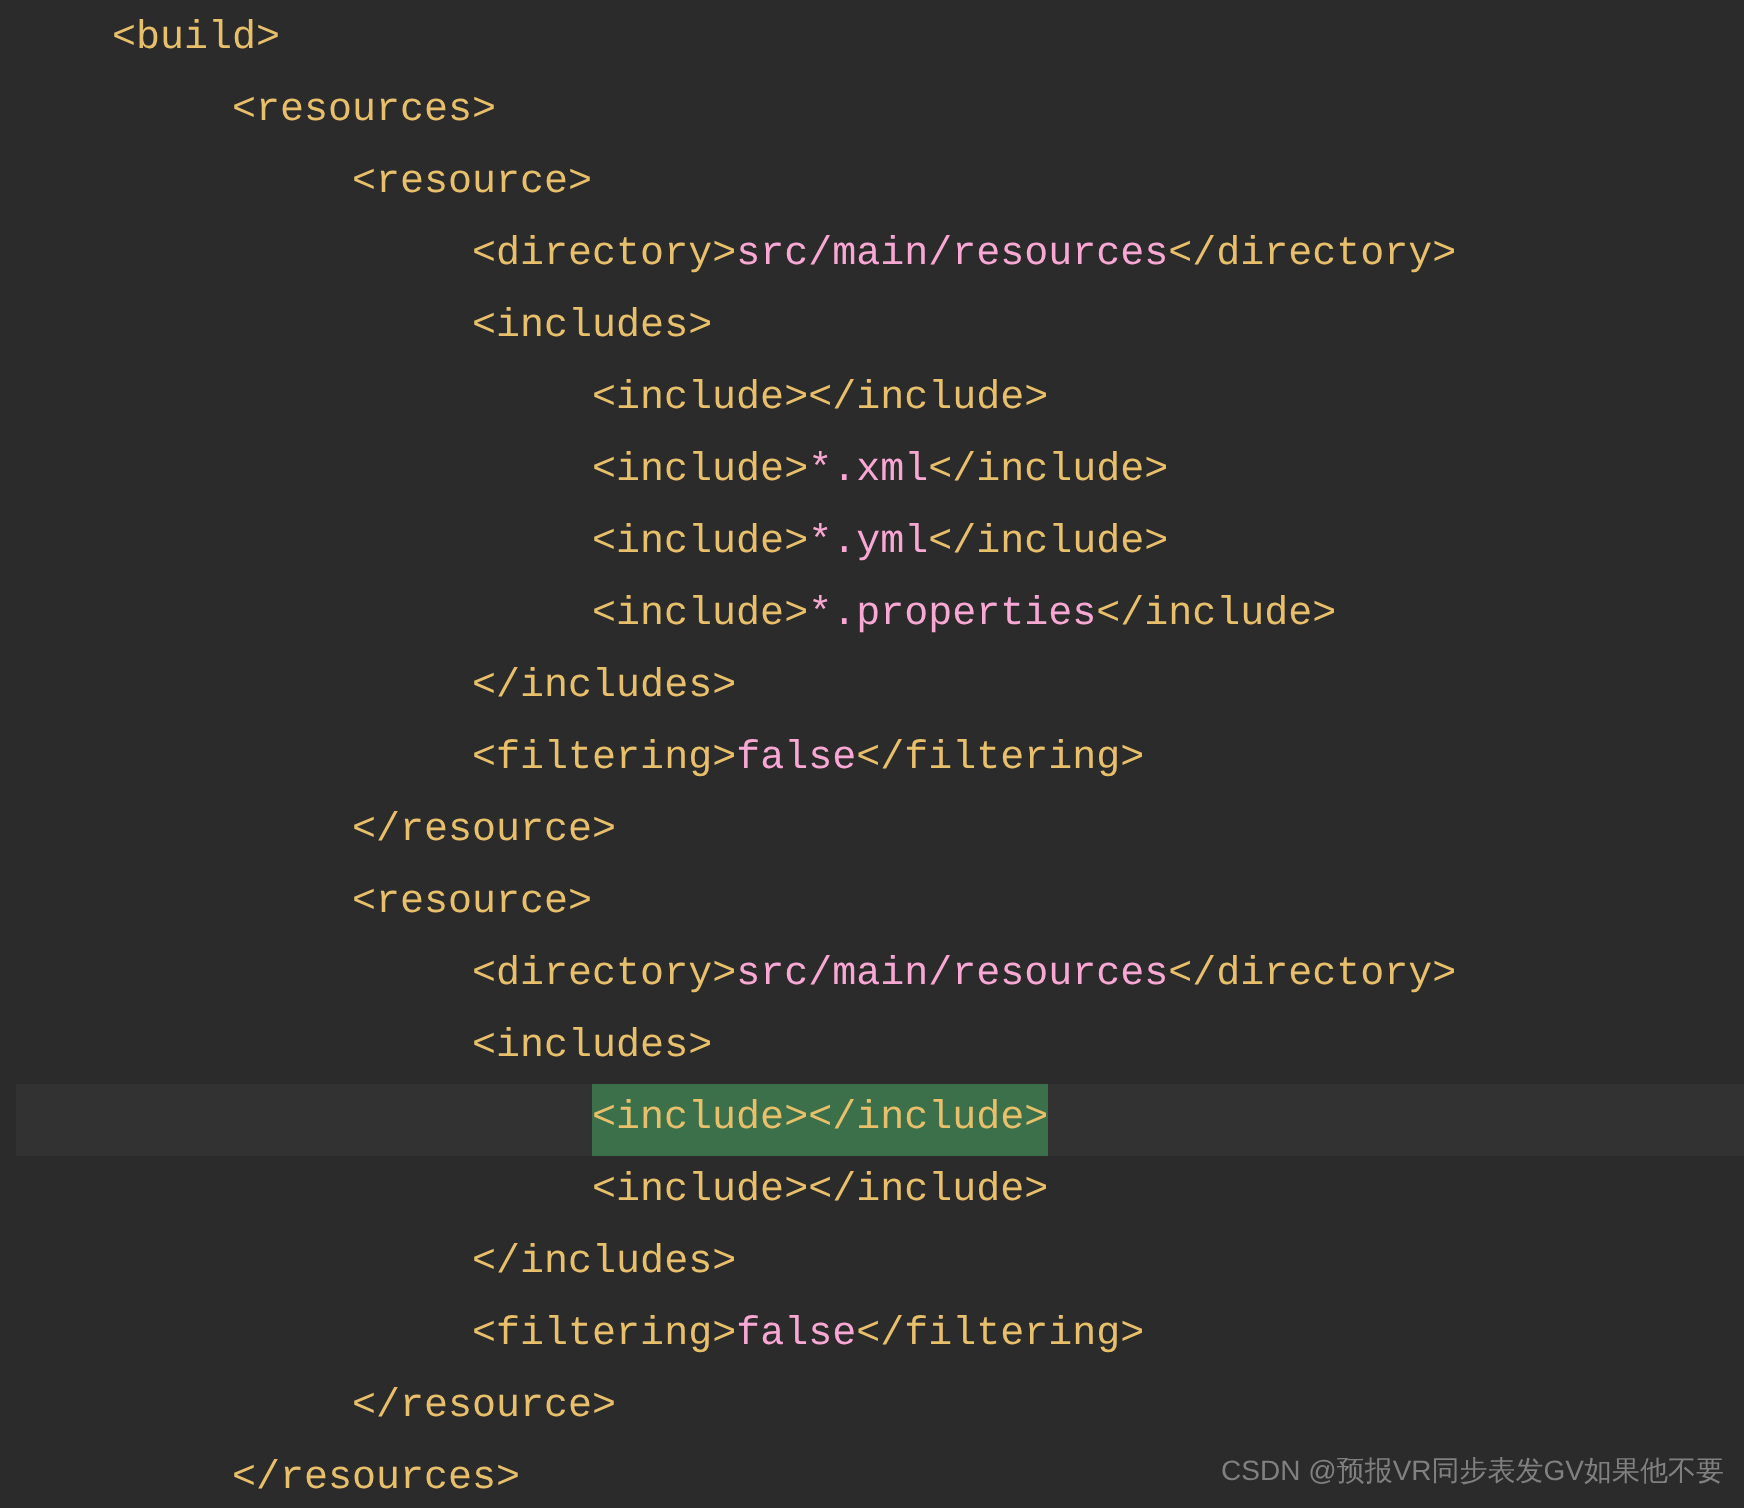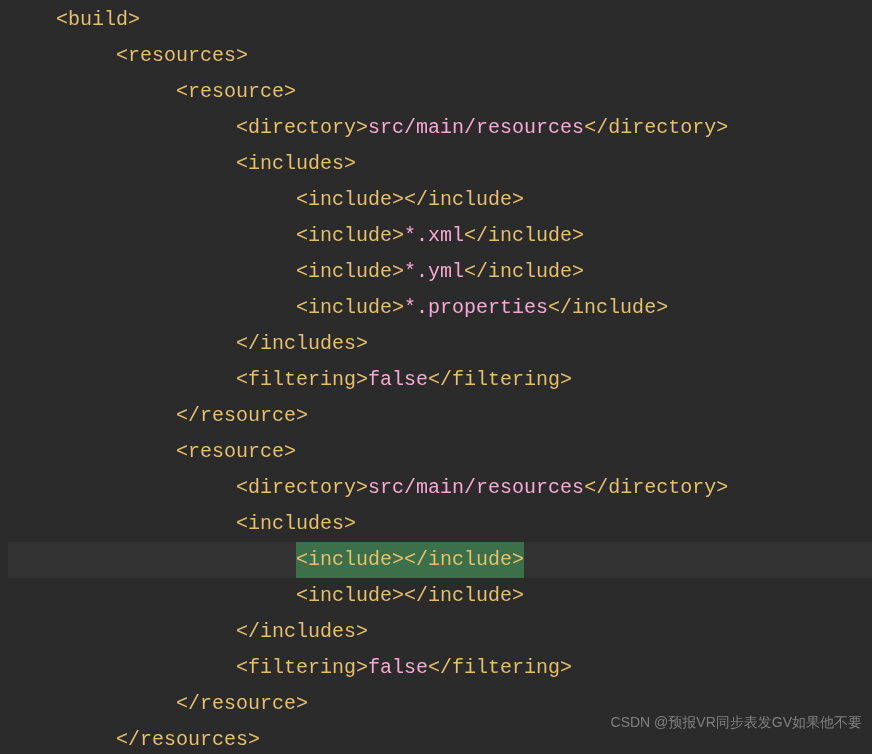--- a/index.html
+++ b/index.html
@@ -28,21 +28,21 @@
     .text { color: #f9a8d4; }
     .highlight-line {
       background: #323232;
     }
     .sel-close {
       background: #3c704a;
       color: #e8bf6a;
     }
     .watermark {
       position: absolute;
-      bottom: 14px;
+      bottom: 1px;
       right: 10px;
       font-size: 14px;
       color: #808080;
       font-family: Arial, sans-serif;
     }
   </style>
 </head>
 <body>
 
 <div class="editor" id="editor">

